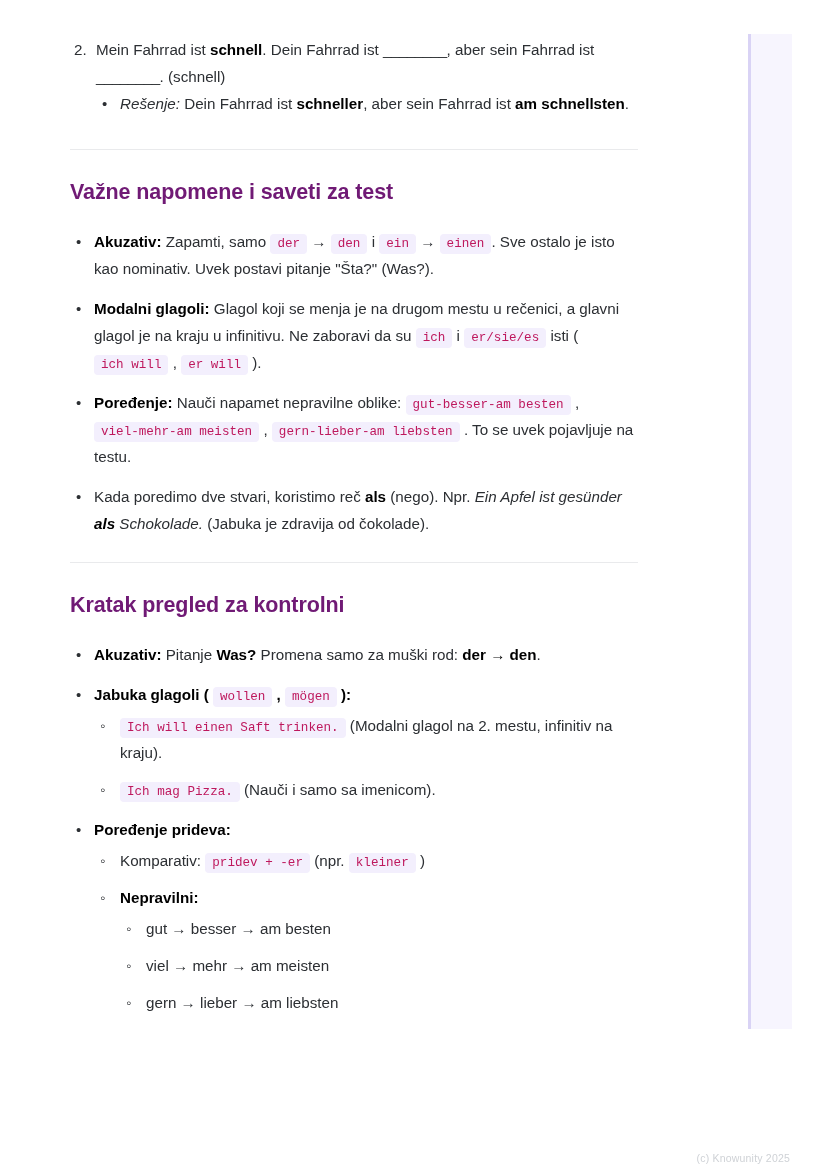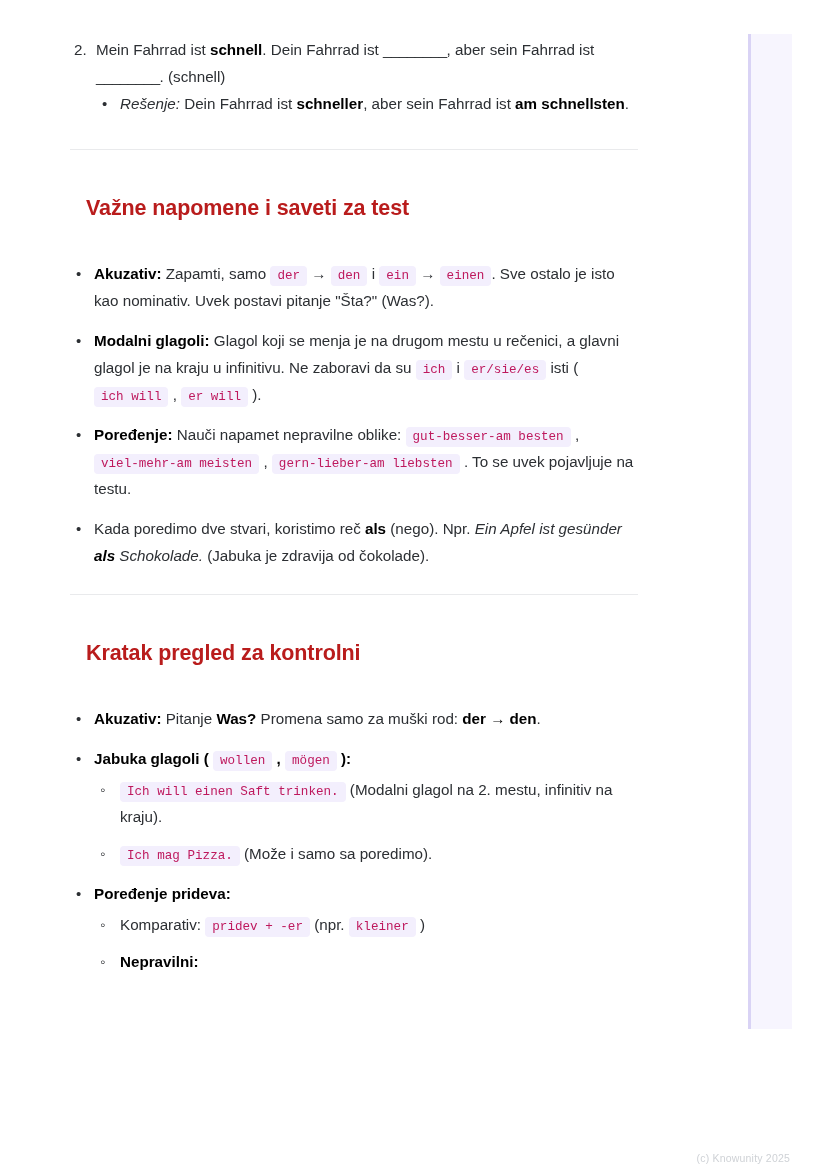--- a/index.html
+++ b/index.html
@@ -104,22 +104,22 @@
     margin-top: 5px;
     margin-left: 24px;
   }
   .nested-in-ol > li { margin-bottom: 0; }
 
   
   h2.section-title {
     font-size: 21.5px;
     line-height: 28px;
     font-weight: bold;
-    color: #b91c1c;
-    margin: 16px;
+    color: #701a75;
+    margin: 0;
     letter-spacing: -0.1px;
   }
 
   
   .divider {
     height: 1px;
     background: #e9eaec;
     border: 0;
     margin: 0;
     width: 568px;
@@ -205,28 +205,33 @@
   <h2 class="section-title">Kratak pregled za kontrolni</h2>
   <div class="sp-after-h2-2"></div>
 
   <ul class="bullets">
 
     <li><b>Akuzativ:</b><span> Pitanje </span><b>Was?</b><span> Promena samo za muški rod: </span><b>der → den</b><span>.</span></li>
 
     <li><b>Jabuka glagoli ( </b><code class="chip">wollen</code><b> , </b><code class="chip">mögen</code><b> ):</b>
       <ul class="sub-bullets">
         <li><code class="chip">Ich will einen Saft trinken.</code><span> (Modalni glagol na 2. mestu, infinitiv na kraju).</span></li>
-        <li><code class="chip">Ich mag Pizza.</code><span> (Može i samo sa poredimo).</span></li>
+        <li><code class="chip">Ich mag Pizza.</code><span> (Nauči i samo sa imenicom).</span></li>
       </ul>
     </li>
 
     <li><b>Poređenje prideva:</b>
       <ul class="sub-bullets">
         <li><span>Komparativ: </span><code class="chip">pridev + -er</code><span> (npr. </span><code class="chip">kleiner</code><span> )</span></li>
         <li><b>Nepravilni:</b>
+          <ul class="sub-bullets">
+            <li>gut → besser → am besten</li>
+            <li>viel → mehr → am meisten</li>
+            <li>gern → lieber → am liebsten</li>
+          </ul>
         </li>
       </ul>
     </li>
 
   </ul>
 
 </div>
 
 <div id="footer">(c) Knowunity 2025</div>
 

